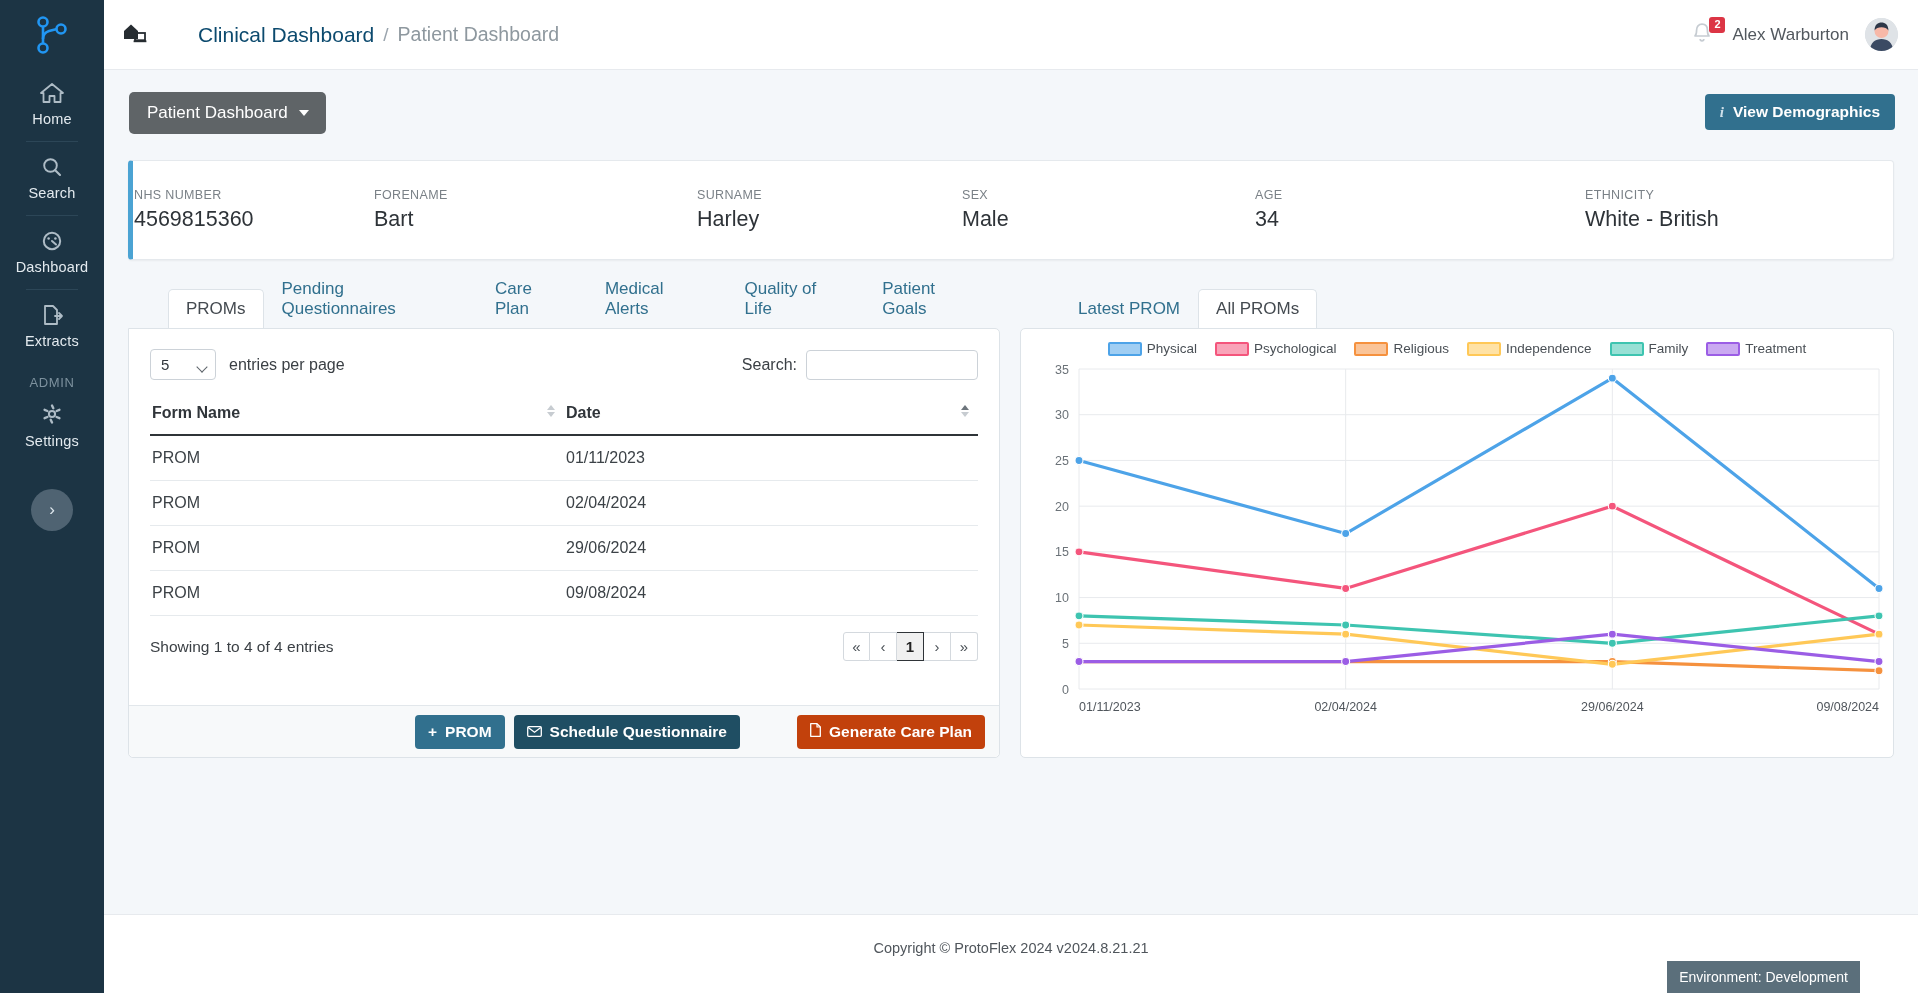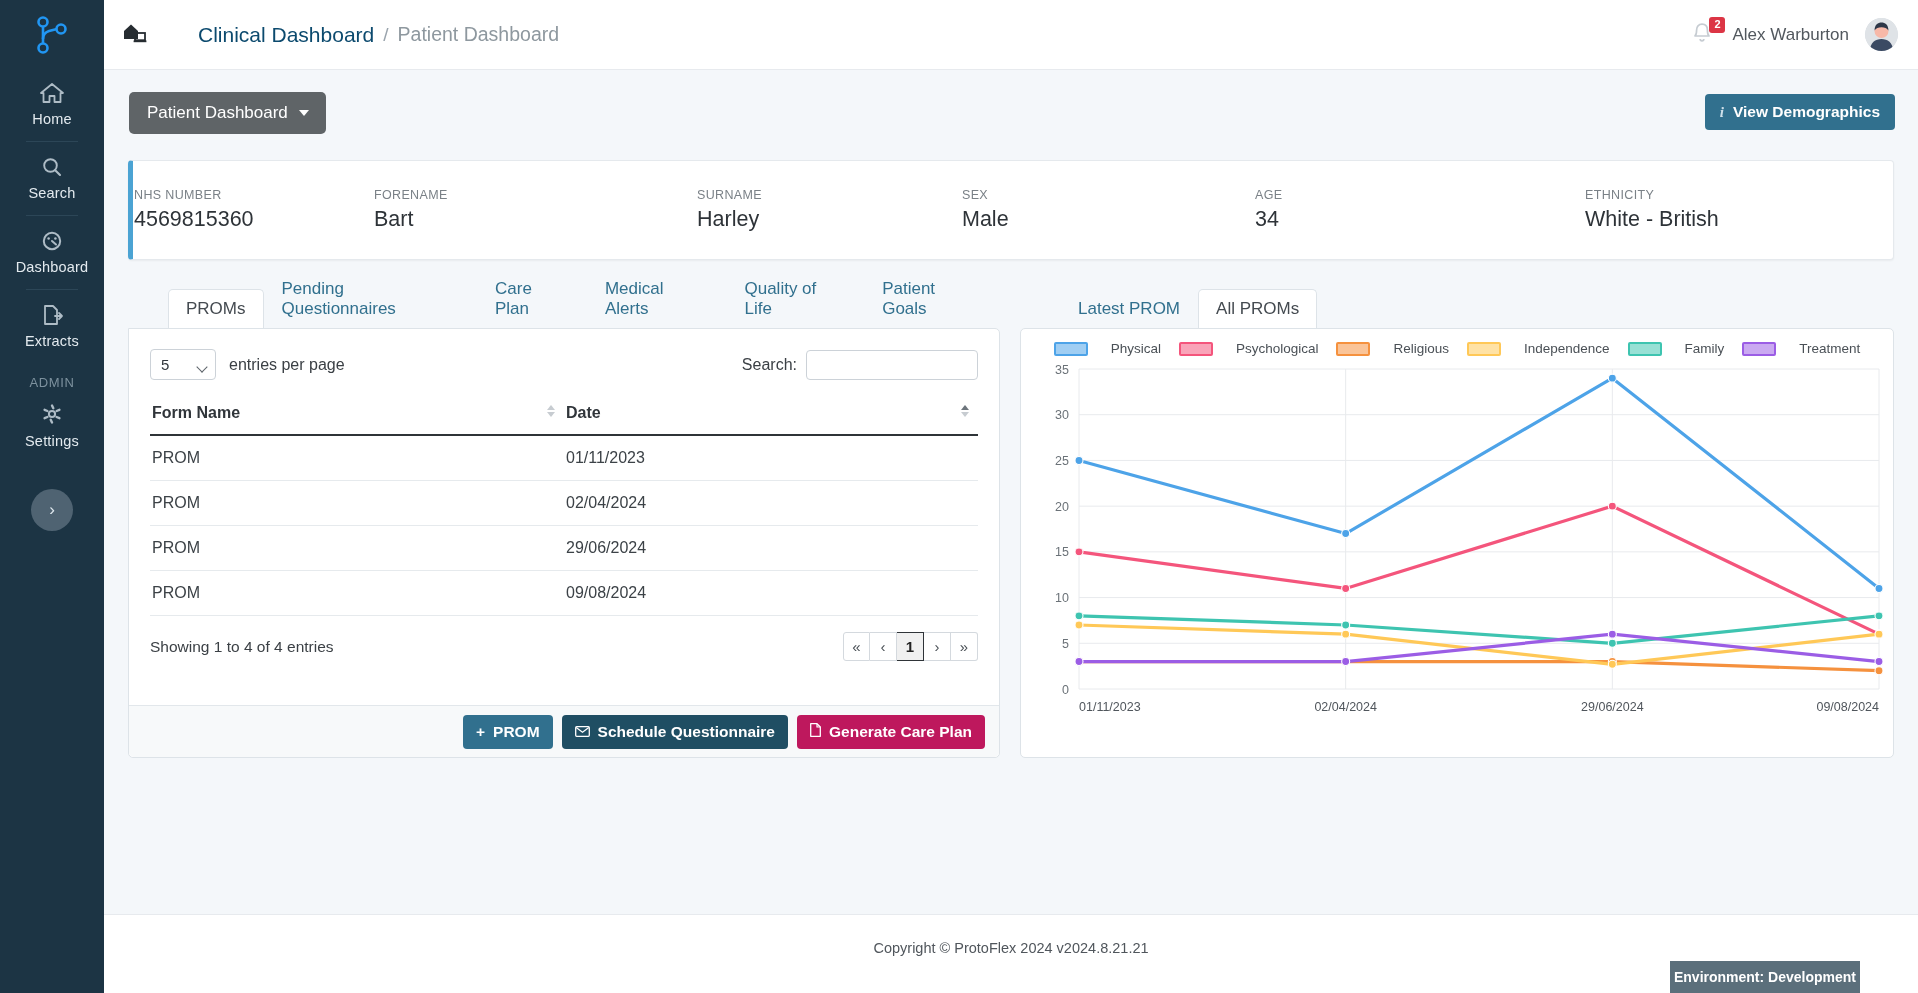--- a/index.html
+++ b/index.html
@@ -149,48 +149,48 @@
     position:absolute; left:0; right:0; bottom:0; height: 52px; background:#f7f9fa;
     border-top:1px solid #e2e7eb; display:flex; align-items:center; justify-content:flex-end;
     gap: 9px; padding-right: 14px; border-radius: 0 0 5px 5px;
   }
   .btn {
     border:none; border-radius:4px; color:#fff; font-size: 15.5px; font-weight:600;
     padding: 8px 13px; cursor:pointer; display:flex; align-items:center; gap: 8px;
   }
   .btn-prom { background:#31708e; }
   .btn-sched { background:#1f4e63; }
-  .btn-care { background:#be185d; }
+  .btn-care { background:#c2410c;margin-left:48px; }
 
   
   #right-panel { position:absolute; left: 1020px; top:290px; width: 874px; }
   #right-card {
     background:#fff; border:1px solid #dde3e8; border-radius: 5px;
     height: 430px; position:relative;
   }
   .legend {
     position:absolute; left:0; right:0; top: 12px;
     display:flex; justify-content:center; gap: 18px; flex-wrap:wrap;
   }
-  .legend-item { display:flex; align-items:center; gap:23px; cursor:pointer; }
+  .legend-item { display:flex; align-items:center; gap:5px; cursor:pointer; }
   .legend-swatch { width: 34px; height: 14px; border-radius:2px; border-width:2px; border-style:solid; }
   .legend-text { font-size: 13.5px; color:#4a5056; }
 
   
   #footer {
     position:absolute; left:104px; bottom:0; width:1814px; height: 79px;
     background:#fff; border-top:1px solid #e7eaee;
   }
   .copyright {
     position:absolute; left: 50%; transform: translateX(-50%); top: 25px;
     font-size: 14.5px; color:#50565c; white-space:nowrap;
   }
   .env-badge {
     position:absolute; right: 58px; bottom: 0px; background:#5b6f7b; color:#fff;
-    font-size: 14px; font-weight:700; padding: 8px 4px;
+    font-size: 14px; font-weight:400; padding: 8px 12px;
   }
 </style>
 </head>
 <body>
 
 <div id="sidebar">
   <div id="logo-wrap">
     <svg width="34" height="40" viewBox="0 0 34 40">
       <circle cx="8" cy="7" r="4.5" fill="none" stroke="#2196f3" stroke-width="2.6"></circle>
       <circle cx="8" cy="33" r="4.5" fill="none" stroke="#2196f3" stroke-width="2.6"></circle>

